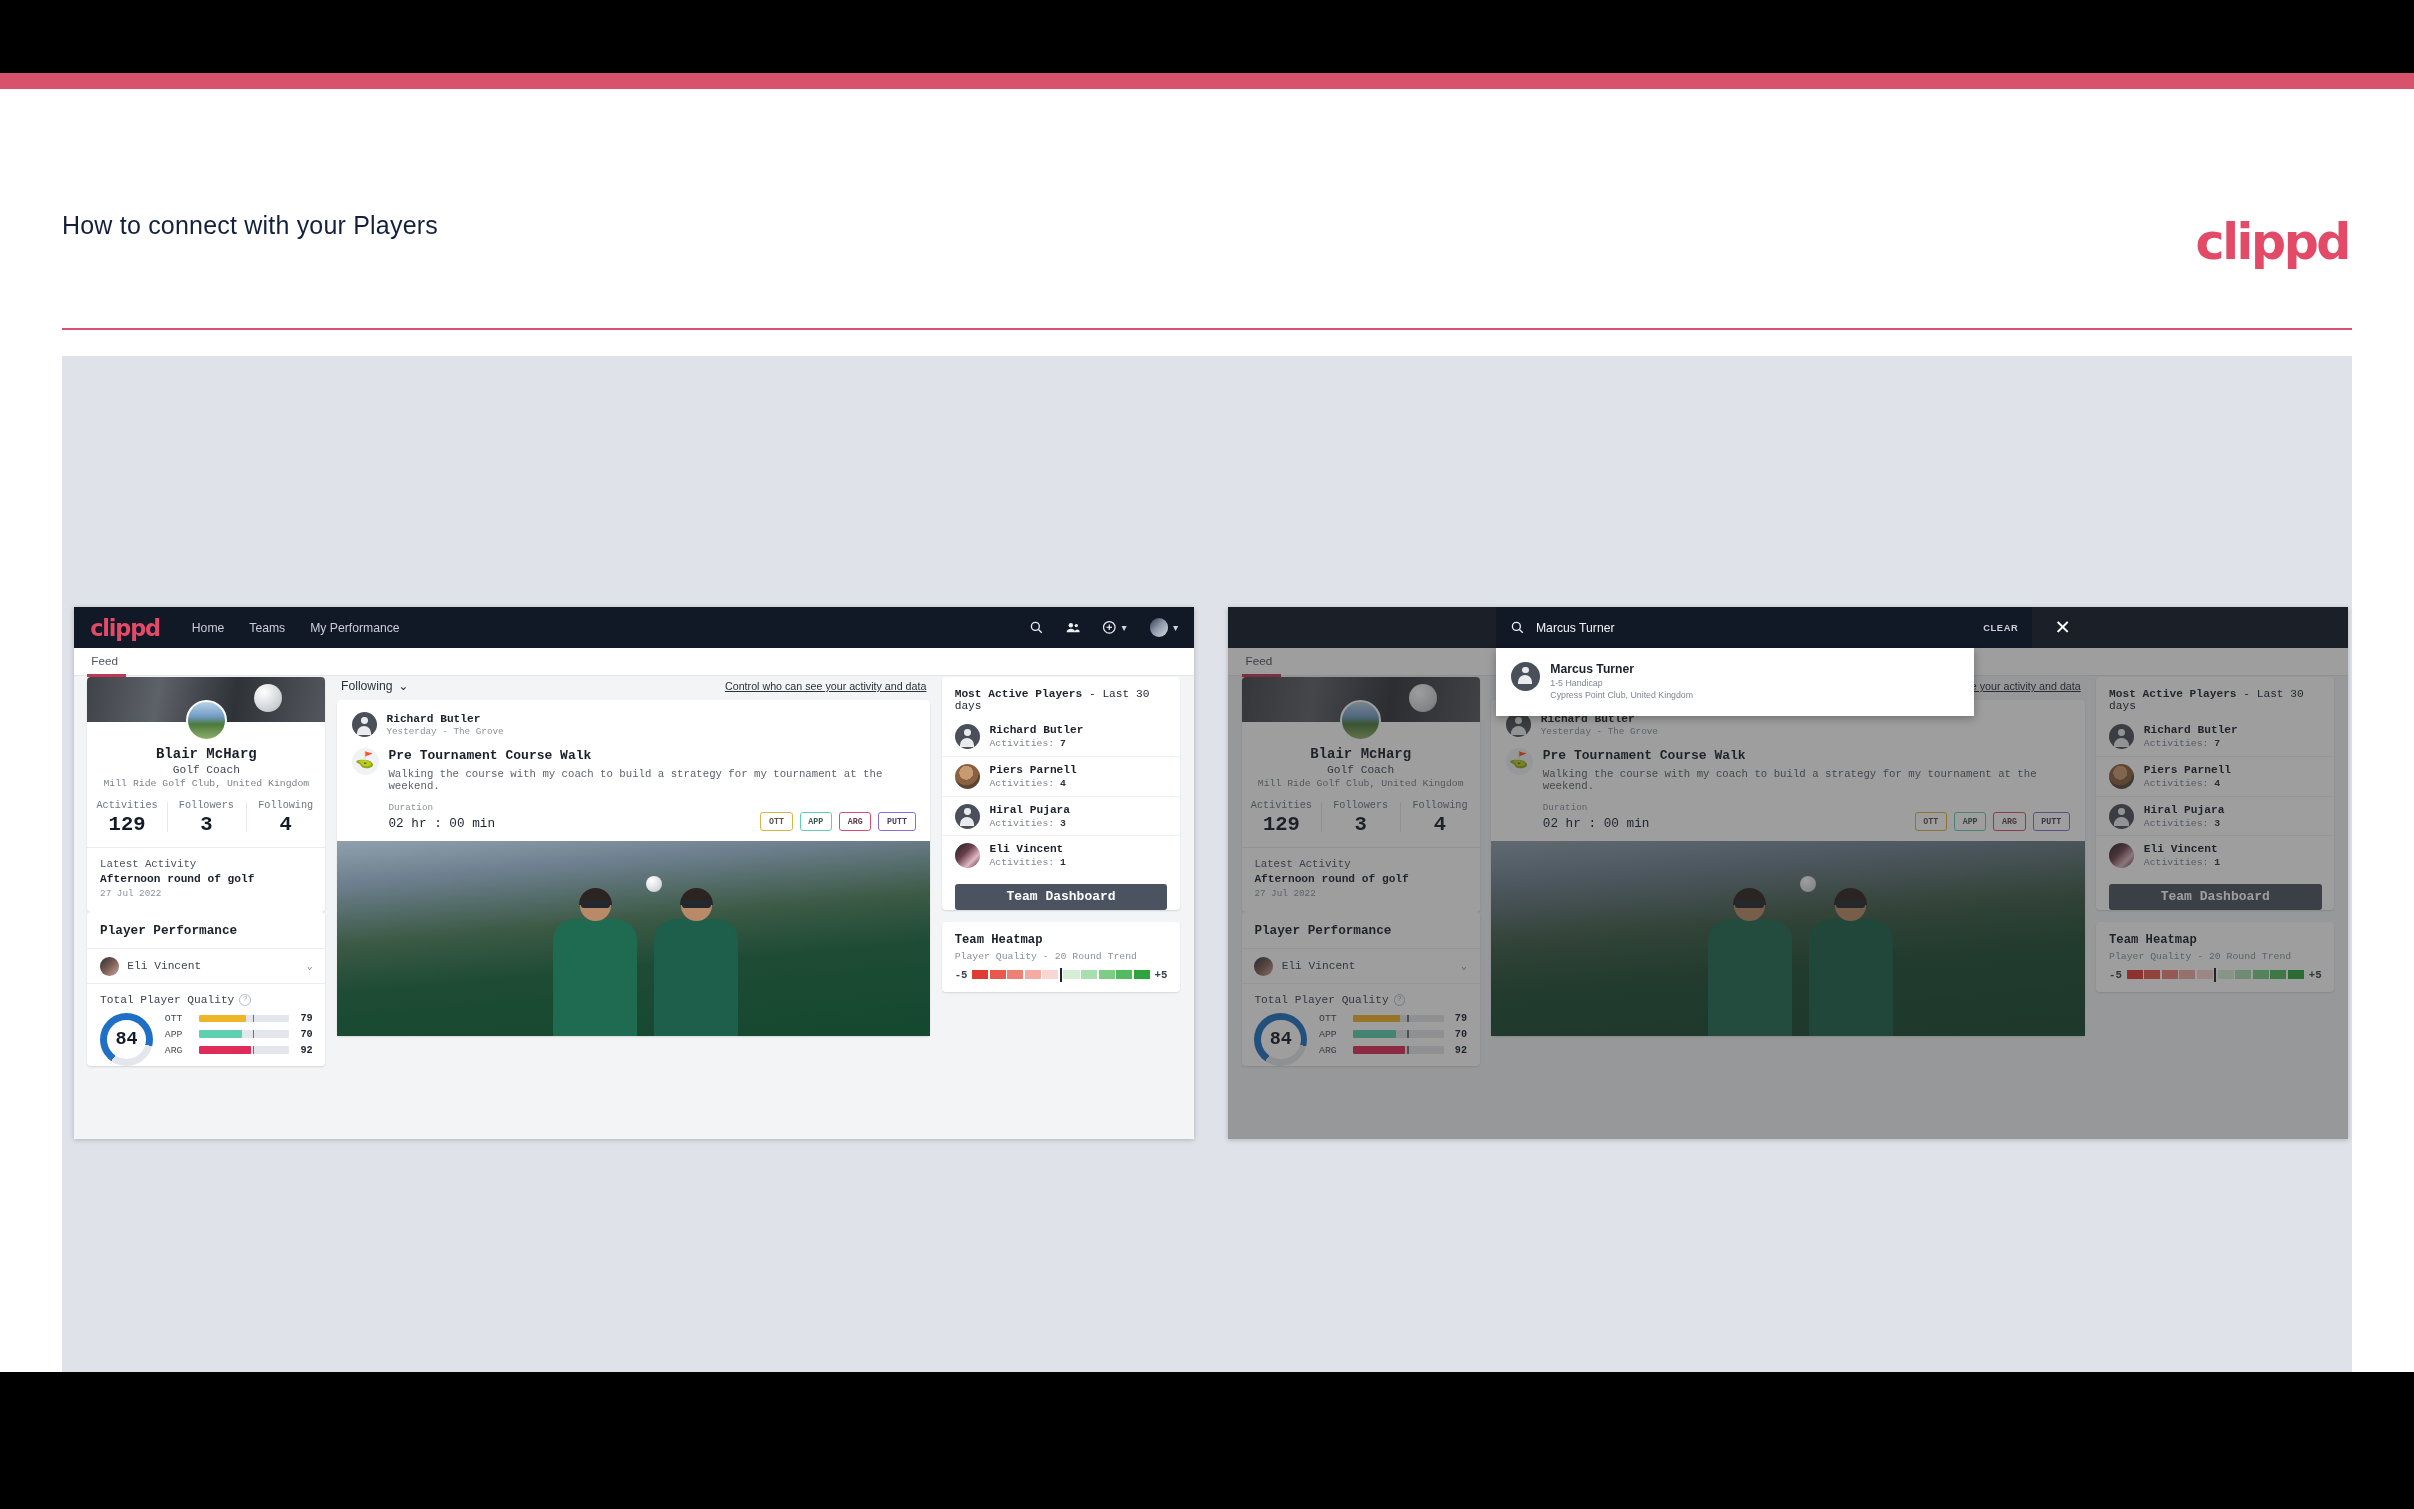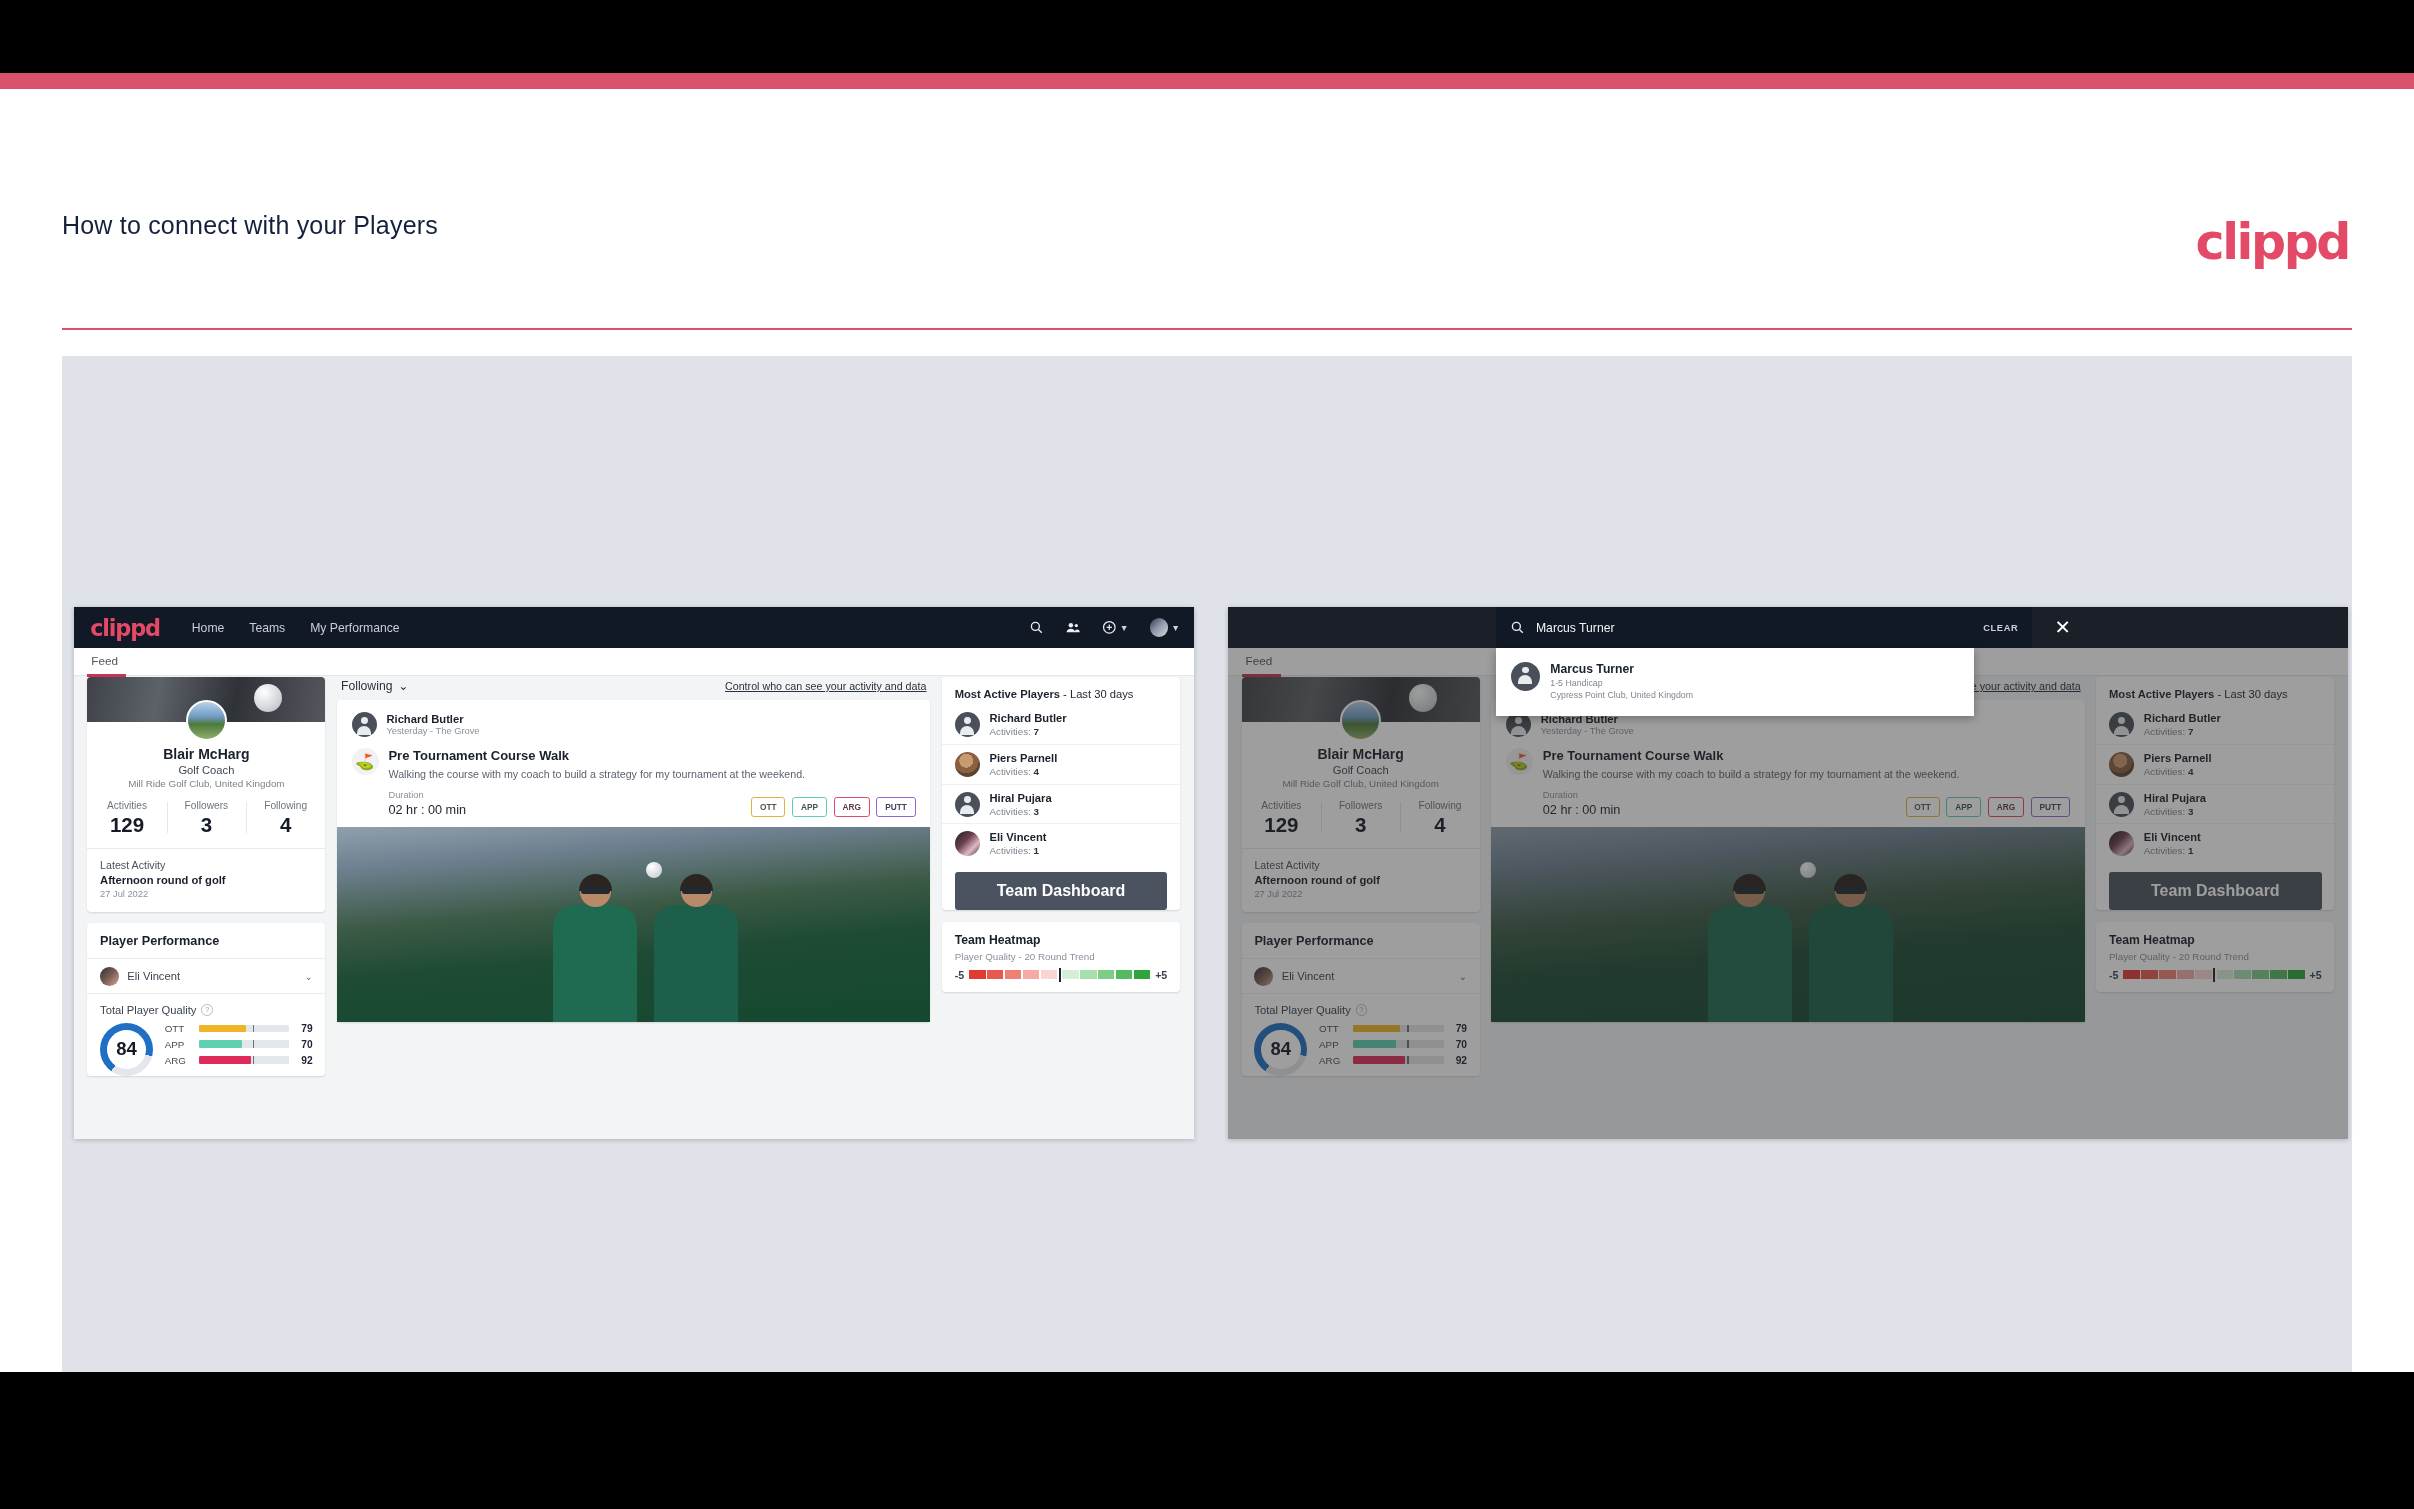--- a/index.html
+++ b/index.html
@@ -61,21 +61,21 @@
   .tabbar { position:absolute; left:0; top:41px; width:100%; height:28px; background:#fff;
             border-bottom:1px solid #e3e6ea; }
   .tab { position:absolute; left:17.6px; top:5.9px; font-size:11.7px; color:#4d5564; }
   .tab-underline { position:absolute; left:13.7px; top:26px; width:39px; height:2.9px; background:#c63652; }
 
   .cols { position:absolute; left:0; top:70px; right:0; bottom:0; display:flex; gap:11.7px; padding:0 13.7px; }
   .col-left { width:238px; flex:0 0 238px; }
   .col-mid  { flex:1 1 auto; }
   .col-right{ width:238px; flex:0 0 238px; }
 
-  .card { background:#fff; border-radius:3.9px; box-shadow:0 1px 2px rgba(0,0,0,.13); margin-bottom:11px; }
+  .card { background:#fff; border-radius:3.9px; box-shadow:0 1px 2px rgba(0,0,0,.13); margin-bottom:0;font-family:Liberation Mono, monospace; }
 
   
   .cover { height:45px; border-radius:3.9px 3.9px 0 0;
      background:linear-gradient(100deg,#3f4349 0%,#5d6168 30%,#2f3338 62%,#54585e 100%);
      position:relative; overflow:hidden; }
   .cover:after{ content:""; position:absolute; right:43px; top:6.8px; width:28px; height:28px; border-radius:50%;
      background:radial-gradient(circle at 35% 30%, #fff, #cfd2d6 65%, #a8acb2); }
   .pf-avatar { width:41px; height:41px; border-radius:50%; margin:-22.4px auto 0; position:relative; z-index:2;
      border:2px solid #fff; background:linear-gradient(180deg,#b9d2e8 0%,#6f9ac4 40%,#4c7a3c 60%,#8fae6b 100%); }
   .pf-name { text-align:center; font-size:14px; font-weight:bold; color:#19202b; margin-top:4.9px; }
@@ -162,22 +162,22 @@
   .rc-h b { font-weight:bold; }
   .prow { display:flex; align-items:center; gap:9.8px; padding:6.8px 12.7px; }
   .prow + .prow { border-top:1px solid #eef0f2; }
   .prow .nm { font-size:11.2px; font-weight:bold; color:#19202b; }
   .prow .ac { font-size:9.8px; color:#7f868f; margin-top:2px; }
   .prow .ac b { color:#2b323c; font-weight:bold; }
   .av-photo1 { width:25px; height:25px; border-radius:50%; flex:0 0 25px;
      background:radial-gradient(circle at 45% 35%, #c89a72 0 32%, #8a6040 33% 58%, #5a4532 59% 100%); }
   .av-photo2 { width:25px; height:25px; border-radius:50%; flex:0 0 25px;
      background:linear-gradient(135deg,#1b1d24 0%,#6a3f4c 40%,#e0b8c2 70%,#3d2b38 100%); }
-  .dash-btn { margin:8.8px 12.7px 12.7px; height:38px; background:#4b5360; border-radius:2.9px;
-     color:#fff; font-size:16px; font-weight:bold; display:flex; align-items:center; justify-content:center; }
+  .dash-btn { margin:8.8px 12.7px 12.7px; height:26px; background:#4b5360; border-radius:2.9px;
+     color:#fff; font-size:13px; font-weight:bold; display:flex; align-items:center; justify-content:center; }
   .hm-h { padding:10.7px 12.7px 3.9px; font-size:12.2px; font-weight:bold; color:#19202b; }
   .hm-s { padding:0 12.7px; font-size:9.8px; color:#8a919b; }
   .hm-scale { display:flex; align-items:center; gap:4.9px; padding:5.9px 12.7px 10.7px; }
   .hm-end { font-size:10.7px; font-weight:bold; color:#3b434e; }
   .hm-bar { flex:1; display:flex; gap:1.5px; align-items:center; }
   .hm-cell { flex:1; height:8.8px; }
   .hm-mid { width:2px; height:13.7px; background:#1b2230; }
 
   
   .dim { position:absolute; inset:0; background:rgba(40,40,40,.45); z-index:5; }

